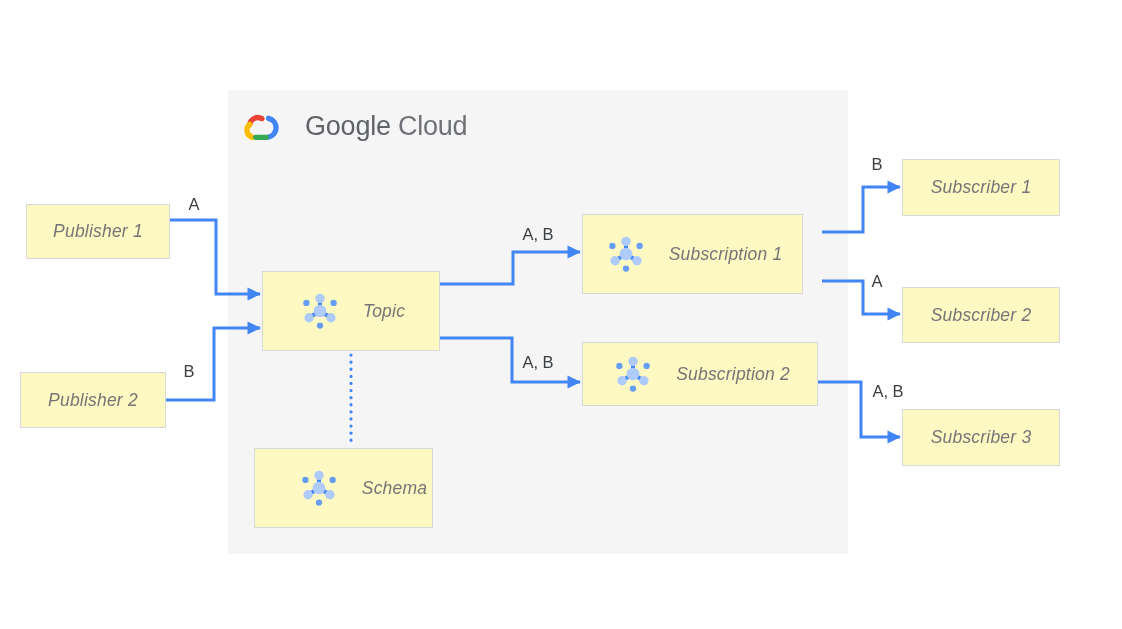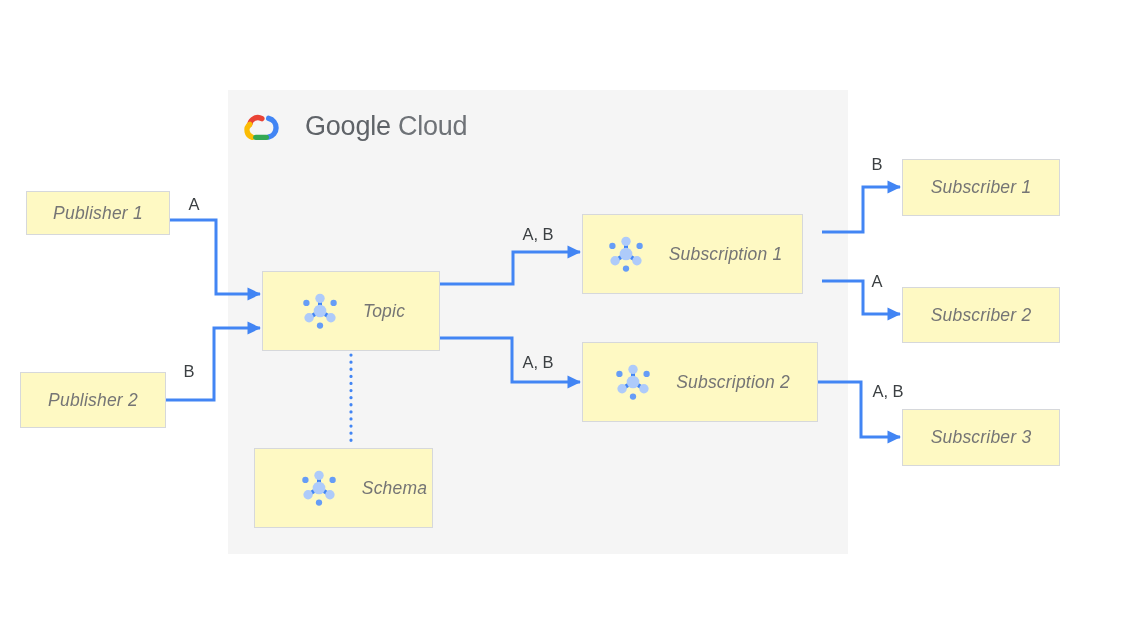--- a/index.html
+++ b/index.html
@@ -28,26 +28,26 @@
     display:flex;align-items:center;justify-content:center;gap:20px;
     color:var(--box-text,#757575);font-size:17.5px;letter-spacing:0.2px;
     box-sizing:border-box;
     font-style:italic;
   }
   .node .label{white-space:nowrap;}
   .pubsub-svg{width:46px;height:46px;flex:0 0 auto;}
   .pubsub-bar{stroke:var(--icon-bar-blue,#4285f4);stroke-width:2.1;}
   .pubsub-big{fill:var(--icon-light-blue,#aecbfa);}
   .pubsub-dot{fill:var(--icon-mid-blue,#669df6);}
-  #n-publisher1{left:26px;top:191px;width:144px;height:44px;}
+  #n-publisher1{left:26px;top:204px;width:144px;height:55px;}
   #n-publisher2{left:20px;top:372px;width:146px;height:56px;}
   #n-topic{left:262px;top:271px;width:178px;height:80px;}
   #n-schema{left:254px;top:448px;width:179px;height:80px;padding-left:36px;}
   #n-subscription1{left:582px;top:214px;width:221px;height:80px;}
-  #n-subscription2{left:582px;top:342px;width:236px;height:80px;text-align:right;}
+  #n-subscription2{left:582px;top:342px;width:236px;height:64px;text-align:right;}
   #n-subscriber1{left:902px;top:159px;width:158px;height:57px;}
   #n-subscriber2{left:902px;top:287px;width:158px;height:56px;}
   #n-subscriber3{left:902px;top:409px;width:158px;height:57px;}
   
   #edges{position:absolute;left:0;top:0;pointer-events:none;}
   .edge{fill:none;stroke:var(--arrow-blue,#4285f4);stroke-width:3px;}
   .edge.dotted{stroke-width:3.2px;stroke-linecap:round;stroke-dasharray:0.1 7;}
   #arrowhead path{fill:var(--arrow-blue,#4285f4);}
   .edge-label{
     position:absolute;transform:translate(-50%,-50%);

